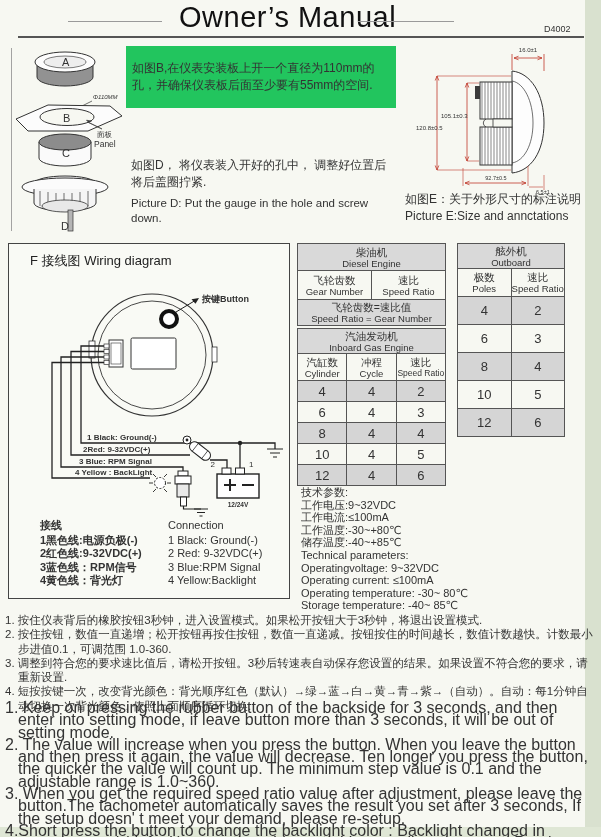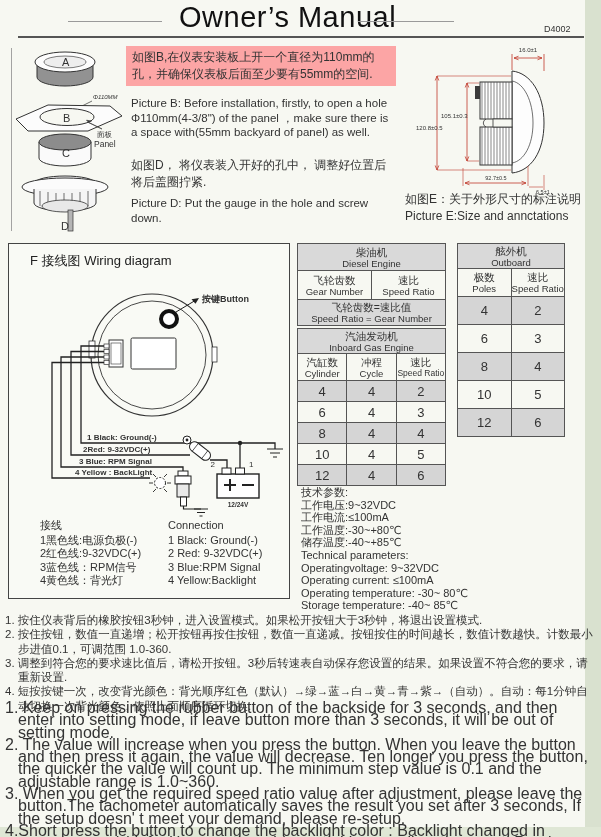--- a/index.html
+++ b/index.html
@@ -5,21 +5,21 @@
   html,body{margin:0;padding:0;background:#cfd8c4;}
   .page{position:relative;width:601px;height:837px;background:#f7f8f2;
         font-family:"Liberation Sans","DejaVu Sans",sans-serif;color:#2a2a2a;overflow:hidden;}
   .abs{position:absolute;}
   .hline{background:#9a9a9a;height:1px;}
   .rule{background:#555;height:2px;}
   .title{font-size:29px;font-weight:400;color:#111;letter-spacing:.5px;}
   .doccode{font-size:9px;color:#333;}
   .cnblk{font-size:12px;line-height:17px;color:#333;}
   .enblk{font-size:11.5px;line-height:14.5px;color:#333;}
-  .hl{background:#fca5a5;padding:3px 6px;}
+  .hl{background:#22c55e;padding:14px 6px;}
   .cap{font-size:12px;color:#333;}
   .wirebox{border:1.2px solid #444;background:#f9faf5;}
   .wiretitle{font-size:13px;color:#222;}
   .legend div{font-size:11px;line-height:13.5px;color:#333;white-space:nowrap;}
   .legend .lt{margin-bottom:1px;}
   .dtable{border-collapse:collapse;table-layout:fixed;width:100%;}
   .dtable td{border:1px solid #555;text-align:center;padding:0;color:#333;vertical-align:middle;}
   .hdr{background:#d9d9d9;}
   .alt{background:#d5d5d5;}
   .ccn{font-size:10.5px;line-height:12px;}
@@ -78,21 +78,20 @@
       <ellipse cx="57" cy="142" rx="43" ry="9" fill="#fbfbfb" stroke="#333"></ellipse>
       <path d="M26 144 L26 158 A31 8 0 0 0 88 158 L88 144" fill="#f5f5f5" stroke="#333"></path>
       <path d="M32 146v15 M40 147v16 M48 148v16 M56 148v16 M64 148v16 M72 147v16 M80 146v15" stroke="#333" stroke-width="0.7" fill="none"></path>
       <ellipse cx="57" cy="161" rx="23" ry="6" fill="#e8e8e8" stroke="#333" stroke-width="0.8"></ellipse>
       <rect x="60" y="165" width="5" height="21" fill="#b5b5b5" stroke="#333" stroke-width="0.7"></rect>
       <text x="53" y="185" font-size="11">D</text>
     </g>
   </svg>
 
   <div class="abs cnblk hl" style="left:126px;top:46px;width:258px;">如图B,在仪表安装板上开一个直径为110mm的孔，并确保仪表板后面至少要有55mm的空间.</div>
-  <div class="abs enblk" style="left:131px;top:96px;width:258px;">Picture B: Before installation, firstly, to open a hole Φ110mm(4-3/8") of the panel ，make sure there is a space with(55mm backyard of panel) as well.</div>
   <div class="abs cnblk" style="left:131px;top:157px;width:258px;">如图D， 将仪表装入开好的孔中， 调整好位置后将后盖圈拧紧.</div>
   <div class="abs enblk" style="left:131px;top:196px;width:258px;">Picture D: Put the gauge in the hole and screw down.</div>
 
   <svg class="abs" style="left:415px;top:40px;" width="165" height="155" viewBox="0 0 165 155">
     <g>
       <path d="M97 31 C116 33 129 54 129 83 C129 112 116 131 97 133 Z" fill="#fdfdfd" stroke="#333"></path>
       <path d="M97 41 C109 43 118 61 118 83 C118 105 109 121 97 123" stroke="#333" stroke-width="0.7" fill="none"></path>
       <rect x="65" y="42" width="32" height="37" fill="#fff" stroke="#333"></rect>
       <path d="M67 42v37 M70 42v37 M73 42v37 M76 42v37 M79 42v37 M82 42v37 M85 42v37 M88 42v37 M91 42v37 M94 42v37" stroke="#555" stroke-width="0.7"></path>
       <rect x="65" y="87" width="32" height="38" fill="#fff" stroke="#333"></rect>
@@ -187,21 +186,21 @@
       <rect x="171.5" y="229" width="6" height="9"></rect>
       <path d="M174.5 238 V241 H192" fill="none" stroke-width="1.2"></path>
       <path d="M185 241 H199 M188 244.5 H196 M190.5 248 H193.5" fill="none" stroke-width="1.1"></path>
     </g>
     <g fill="none" stroke="#222">
       <circle cx="151" cy="215" r="5.5" fill="#fff" stroke-width="1" stroke-dasharray="2 1.5"></circle>
       <path d="M147 209 l-3 -3 M155 209 l3 -3 M144 215 h-4 M158 215 h4 M147 221 l-3 3 M155 221 l3 3" stroke-width="0.9"></path>
     </g>
   </svg>
 
-  <div class="abs legend" style="left:40px;top:519px;">
+  <div class="abs legend" style="left:40px;top:519px;font-weight:bold;">
     <div class="lt">接线</div>
     <div>1黑色线:电源负极(-)</div>
     <div>2红色线:9-32VDC(+)</div>
     <div>3蓝色线：RPM信号</div>
     <div>4黄色线：背光灯</div>
   </div>
   <div class="abs legend" style="left:168px;top:519px;">
     <div class="lt">Connection</div>
     <div>1 Black: Ground(-)</div>
     <div>2 Red: 9-32VDC(+)</div>

